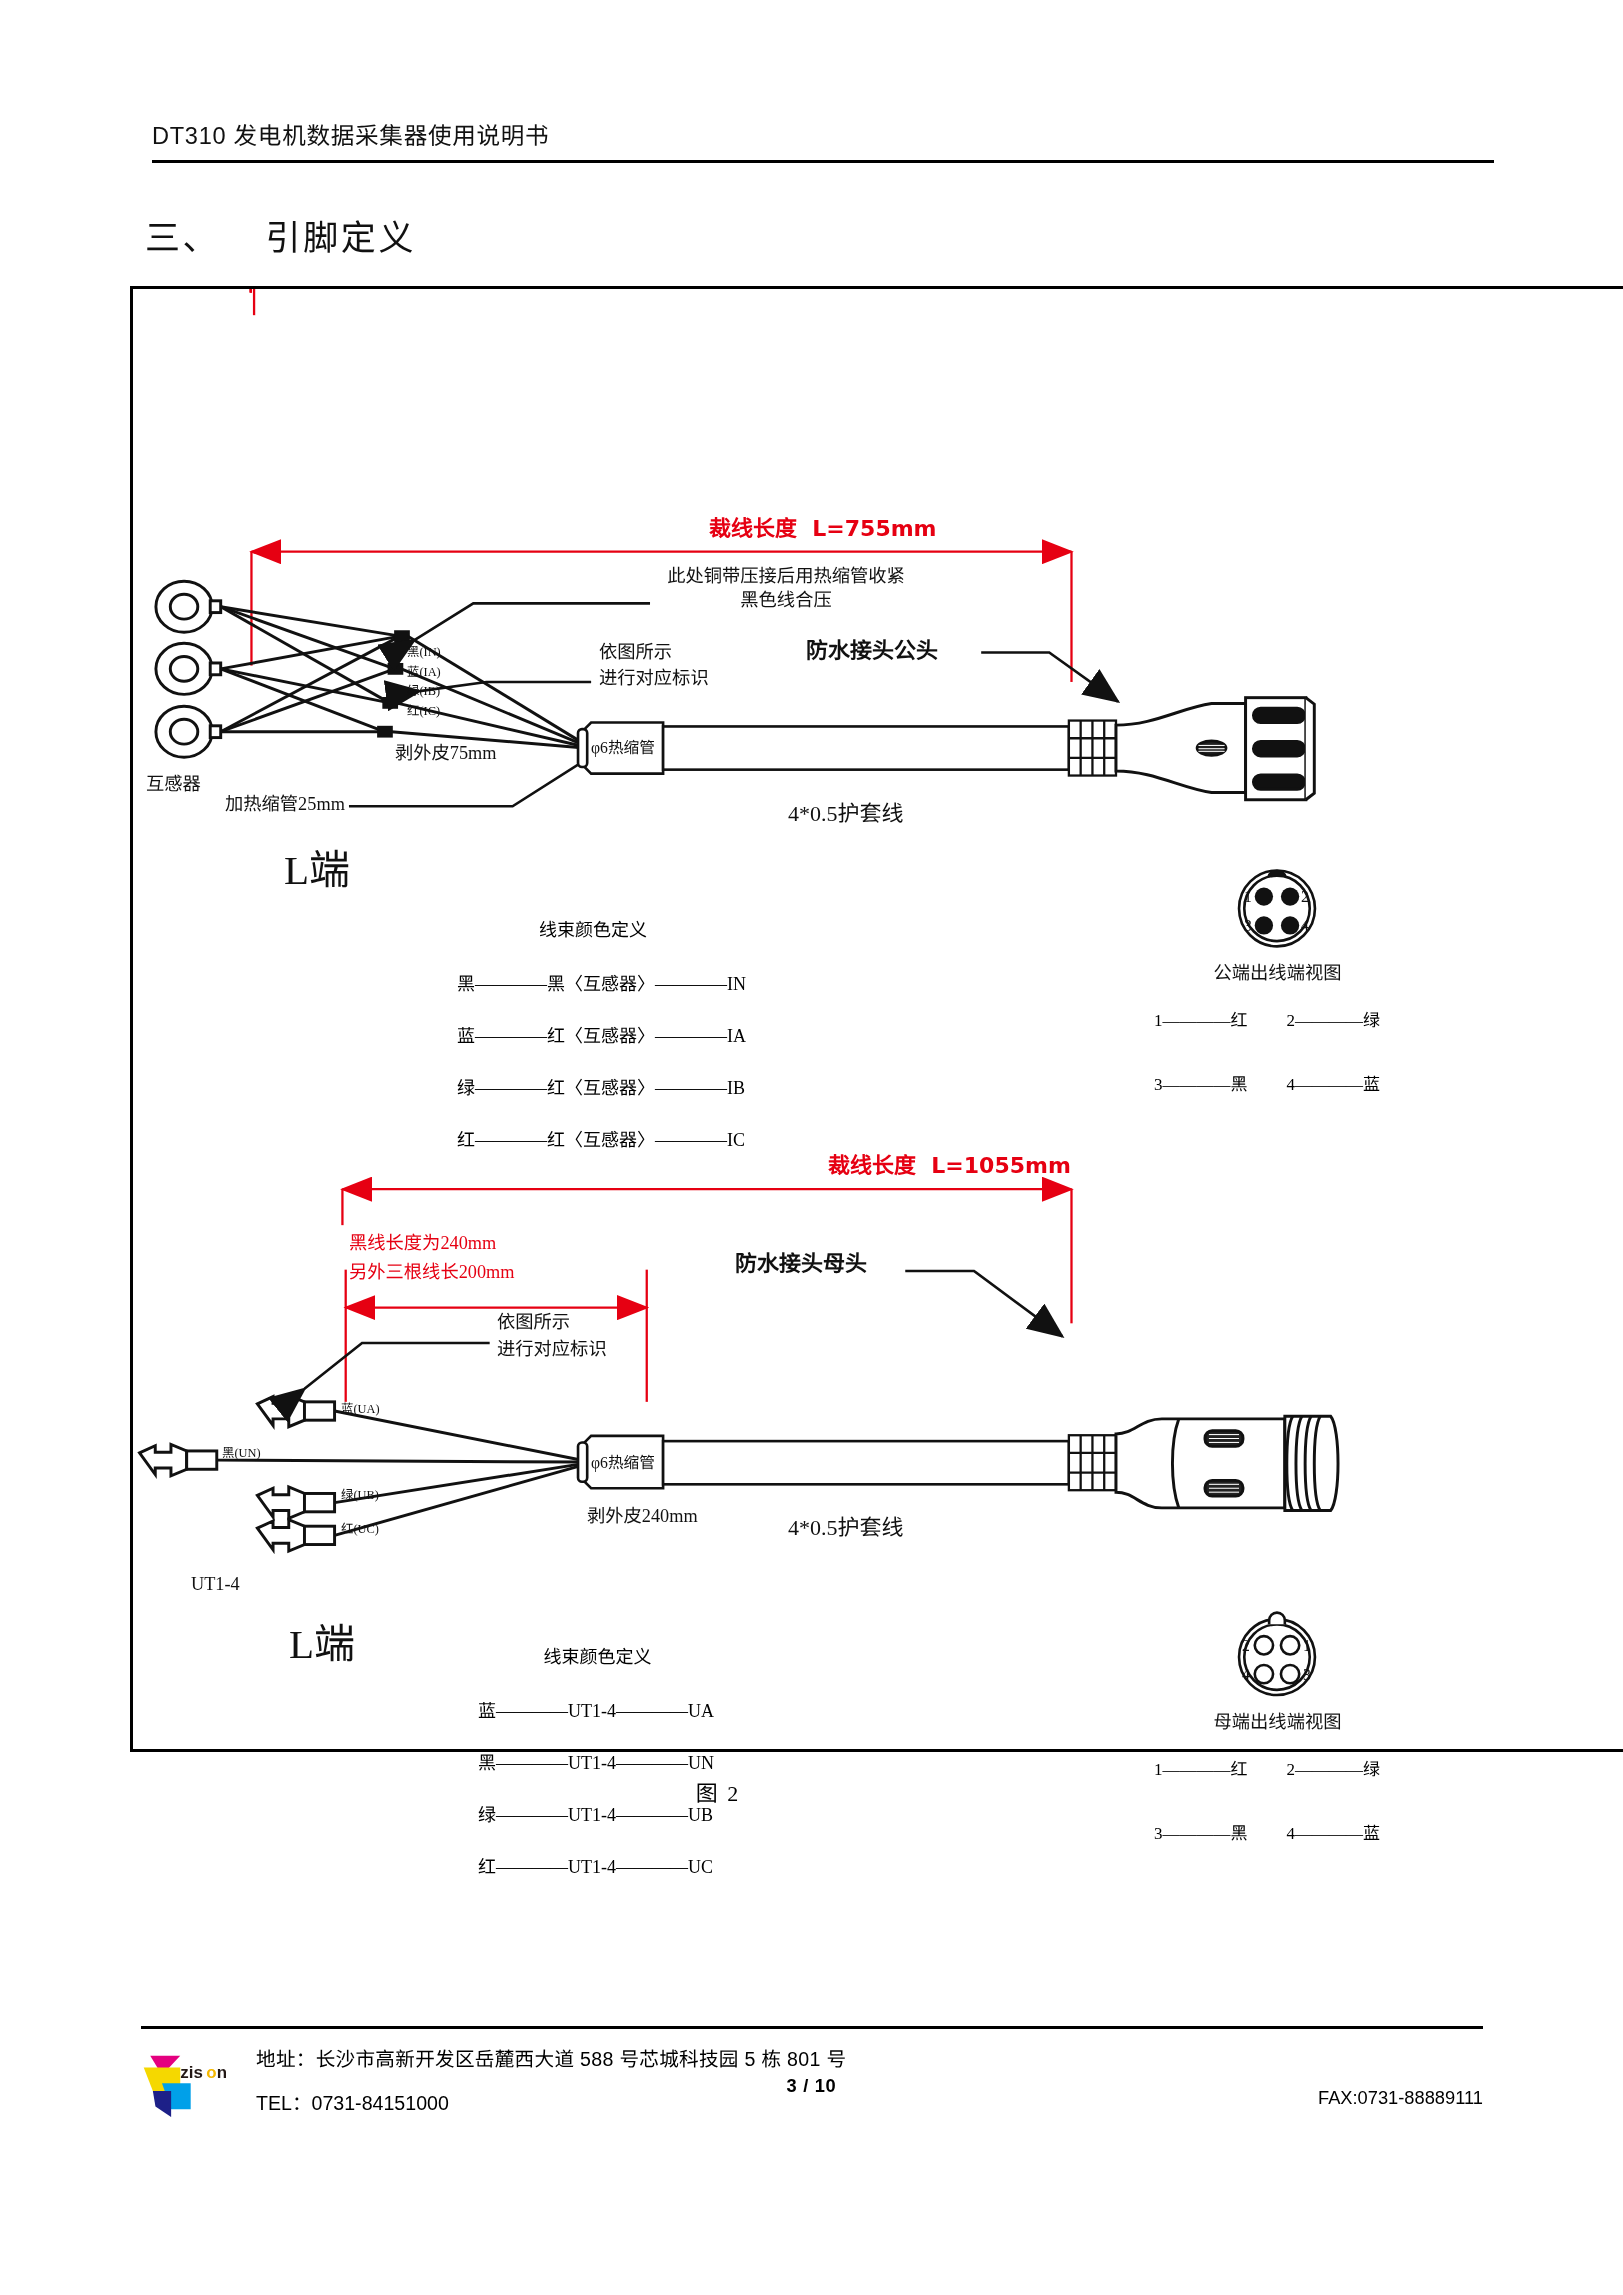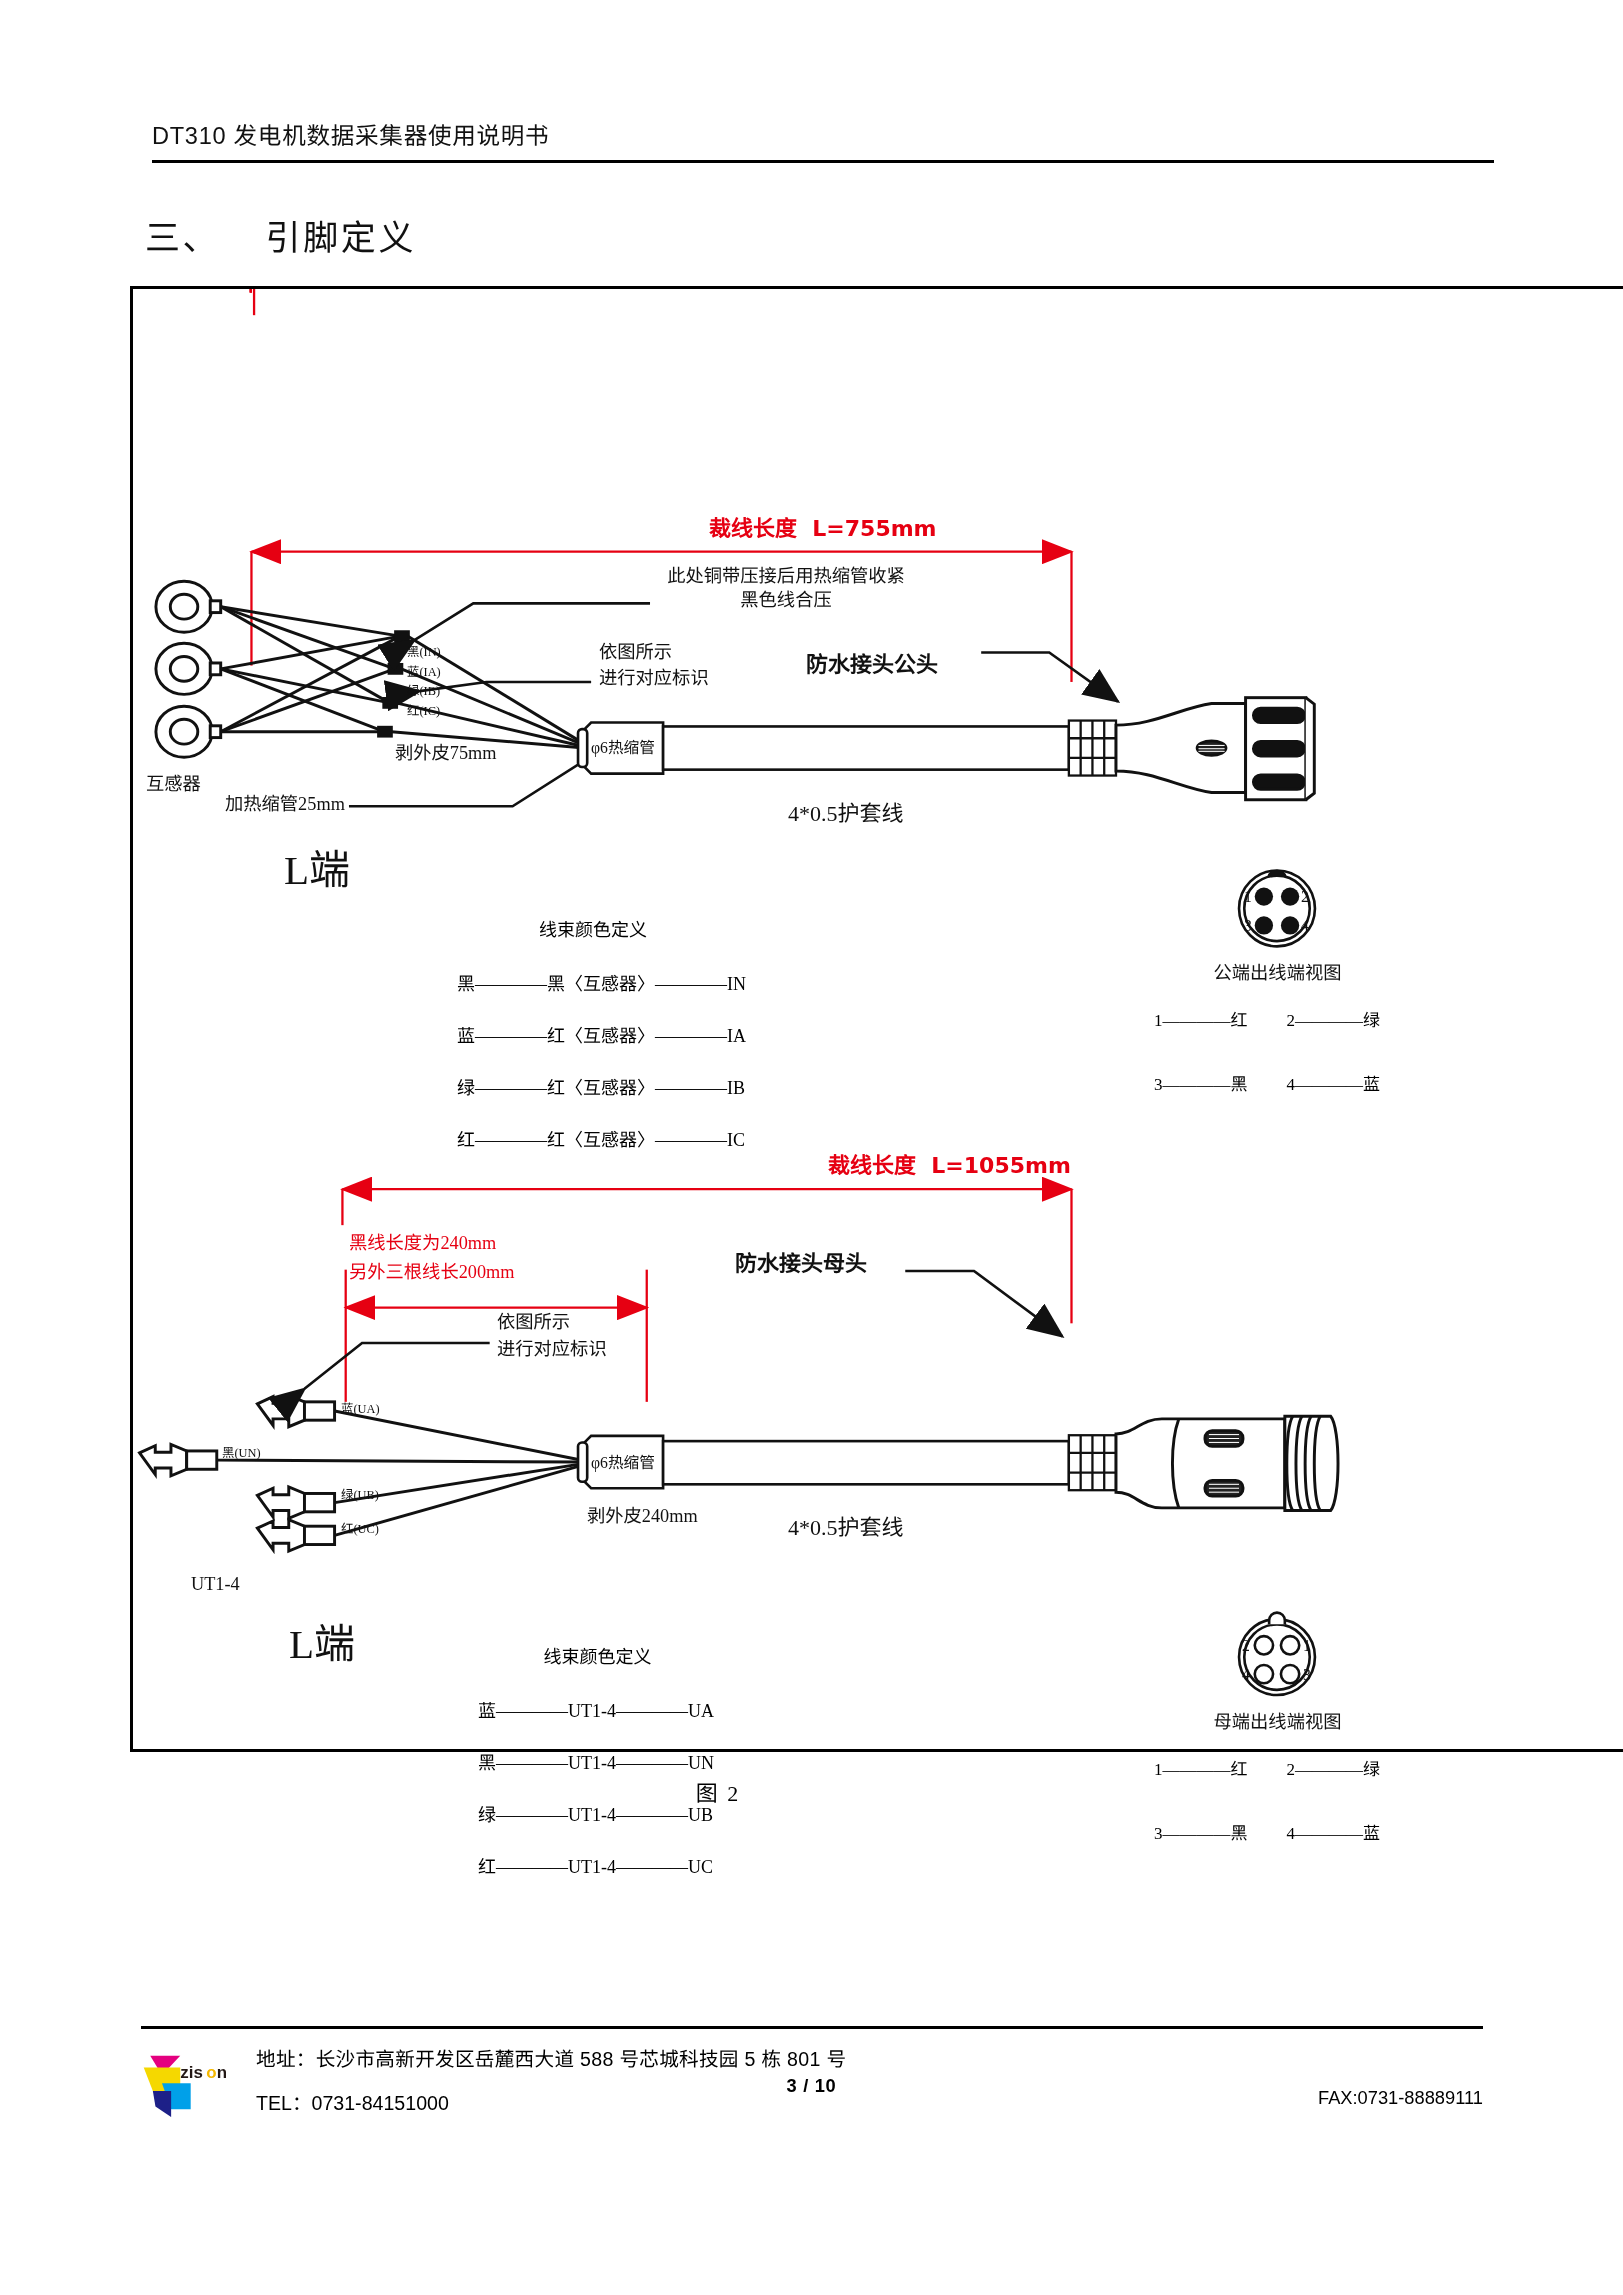--- a/index.html
+++ b/index.html
@@ -471,21 +471,21 @@
   </svg>
 
   <div class="lbl cn red big bold-hand" style="left:576px; top:226px;">裁线长度  L=755mm</div>
 
   <div class="lbl cn med center" style="left:509px; top:276px; width:288px;">此处铜带压接后用热缩管收紧</div>
   <div class="lbl cn med center" style="left:509px; top:300px; width:288px;">黑色线合压</div>
 
   <div class="lbl cn med" style="left:466px; top:352px;">依图所示</div>
   <div class="lbl cn med" style="left:466px; top:378px;">进行对应标识</div>
 
-  <div class="lbl cn big bold-hand" style="left:673px; top:362px;">防水接头公头</div>
+  <div class="lbl cn big bold-hand" style="left:673px; top:348px;">防水接头公头</div>
 
   <div class="lbl cn med" style="left:13px; top:484px;">互感器</div>
 
   <div class="lbl cn tiny" style="left:274px; top:356px;">黑(IN)</div>
   <div class="lbl cn tiny" style="left:274px; top:376px;">蓝(IA)</div>
   <div class="lbl cn tiny" style="left:274px; top:395px;">绿(IB)</div>
   <div class="lbl cn tiny" style="left:274px; top:415px;">红(IC)</div>
 
   <div class="lbl cn med" style="left:262px; top:453px;">剥外皮75mm</div>
 

